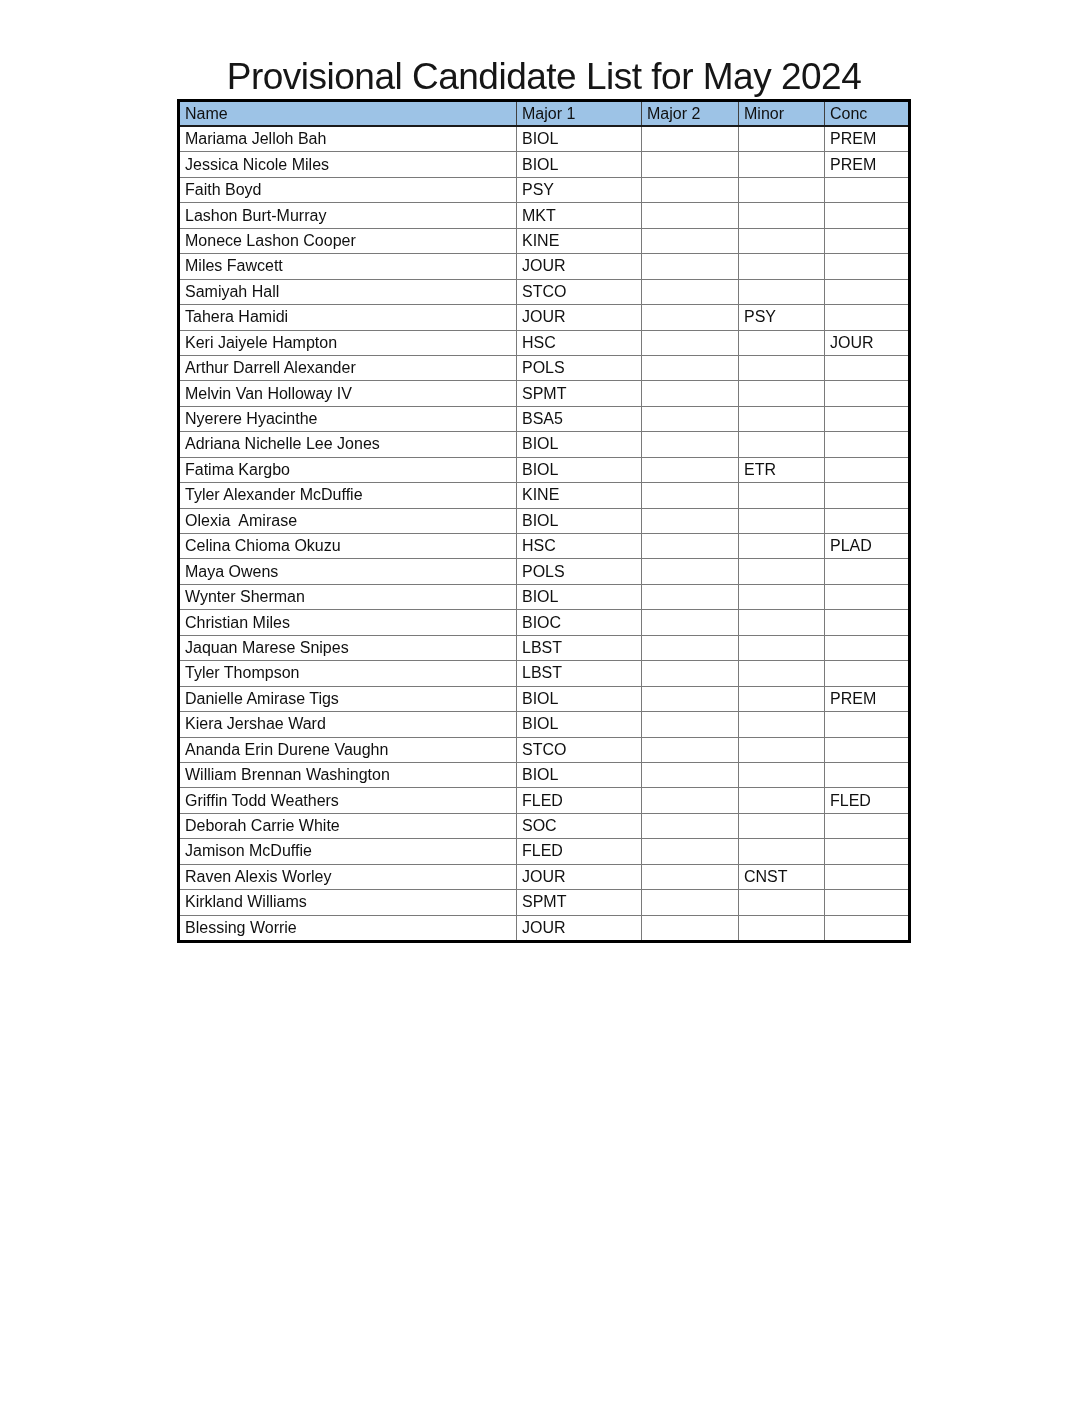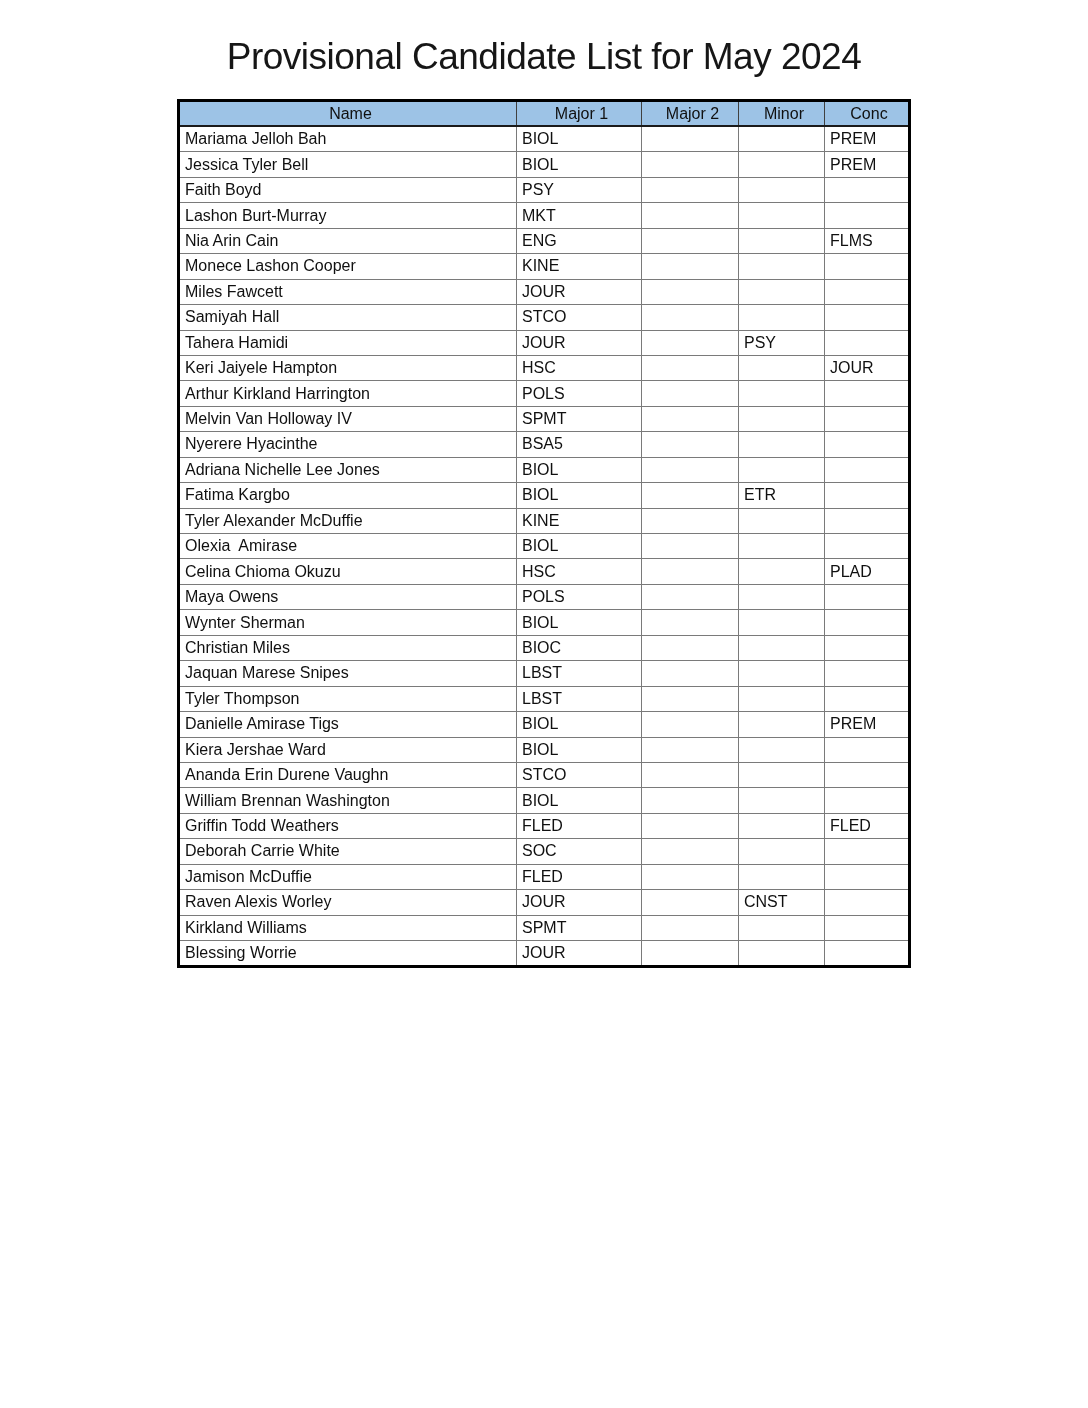--- a/index.html
+++ b/index.html
@@ -11,21 +11,21 @@
   }
   .page {
     position: relative;
     width: 1088px;
     height: 1408px;
     background: #ffffff;
     overflow: hidden;
   }
   .page-title {
     margin: 0;
-    padding-top: 36px;
+    padding-top: 56px;
     text-align: center;
     font-size: 37px;
     font-weight: 400;
     letter-spacing: -0.5px;
     color: #161616;
     font-family: "Liberation Sans", "DejaVu Sans", sans-serif;
   }
   table.candidates {
     position: absolute;
     left: 177px;
@@ -37,21 +37,21 @@
     font-size: 16px;
   }
   table.candidates col.c-name   { width: 338px; }
   table.candidates col.c-major1 { width: 125px; }
   table.candidates col.c-major2 { width: 97px;  }
   table.candidates col.c-minor  { width: 86px;  }
   table.candidates col.c-conc   { width: 85px;  }
   table.candidates th {
     background: #9DC3E6;
     font-weight: 400;
-    text-align: center;
+    text-align: left;
     height: 23px;
     padding: 0 0 0 5px;
     border-left: 1px solid #404040;
     border-bottom: 2px solid #1a1a1a;
     font-size: 16px;
     color: #101010;
     overflow: hidden;
     white-space: nowrap;
   }
   table.candidates td {
@@ -96,48 +96,41 @@
     </thead>
     <tbody>
         <tr>
           <td>Mariama Jelloh Bah</td>
           <td>BIOL</td>
           <td></td>
           <td></td>
           <td>PREM</td>
         </tr>
         <tr>
-          <td>Jessica Tyler Bell</td>
+          <td>Jessica Nicole Miles</td>
           <td>BIOL</td>
           <td></td>
           <td></td>
           <td>PREM</td>
         </tr>
         <tr>
           <td>Faith Boyd</td>
           <td>PSY</td>
           <td></td>
           <td></td>
           <td></td>
         </tr>
         <tr>
           <td>Lashon Burt-Murray</td>
           <td>MKT</td>
           <td></td>
           <td></td>
           <td></td>
         </tr>
         <tr>
-          <td>Nia Arin Cain</td>
-          <td>ENG</td>
-          <td></td>
-          <td></td>
-          <td>FLMS</td>
-        </tr>
-        <tr>
           <td>Monece Lashon Cooper</td>
           <td>KINE</td>
           <td></td>
           <td></td>
           <td></td>
         </tr>
         <tr>
           <td>Miles Fawcett</td>
           <td>JOUR</td>
           <td></td>
@@ -159,21 +152,21 @@
           <td></td>
         </tr>
         <tr>
           <td>Keri Jaiyele Hampton</td>
           <td>HSC</td>
           <td></td>
           <td></td>
           <td>JOUR</td>
         </tr>
         <tr>
-          <td>Arthur Kirkland Harrington</td>
+          <td>Arthur Darrell Alexander</td>
           <td>POLS</td>
           <td></td>
           <td></td>
           <td></td>
         </tr>
         <tr>
           <td>Melvin Van Holloway IV</td>
           <td>SPMT</td>
           <td></td>
           <td></td>

